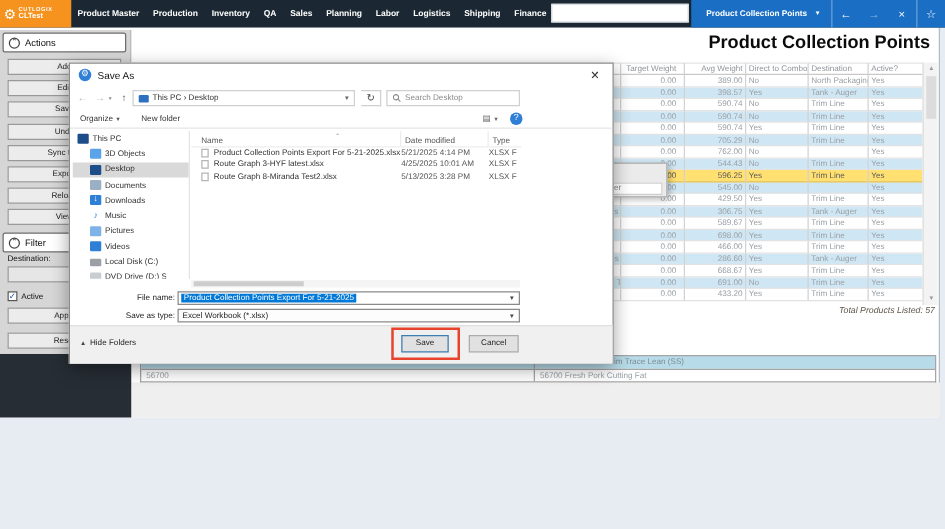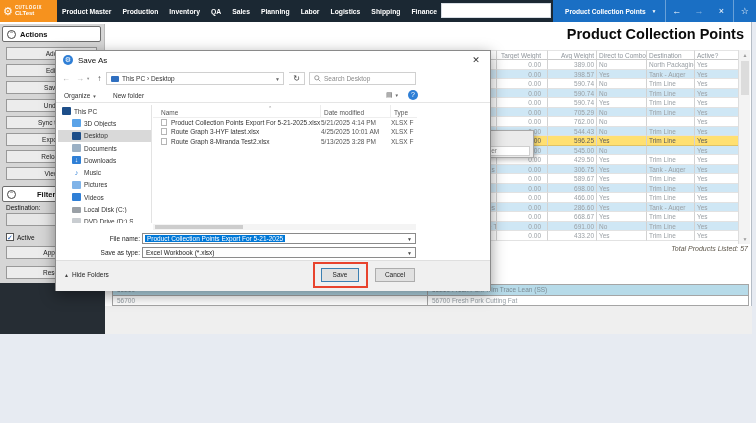--- a/index.html
+++ b/index.html
@@ -27,21 +27,21 @@
   
   #mainbg { left:0; top:22px; width:752px; height:312px; background:#fff; border-right:1px solid #b4bcc6; z-index:0; }
   #pagetitle { top:26px; right:12px; font-size:14.5px; font-weight:bold; color:#0b0b0b; z-index:1; }
   #greystrip { left:105px; top:306px; width:647px; height:28px; background:#efefef; z-index:1; }
   #darkblock { left:0; top:283px; width:105px; height:51px; background:#262d34; z-index:2; }
 
   
   #sidebar { left:0; top:24px; width:105px; height:259px; background:#d6d6d6; border-right:1px solid #bbb; z-index:2; }
   .panelhdr { position:absolute; left:2px; width:99px; height:16px; background:#fff; border:1px solid #6e6e6e; border-radius:2px; display:flex; align-items:center; }
   .panelhdr .circ { width:9px; height:9px; border:1px solid #444; border-radius:50%; font-size:6px; line-height:7px; text-align:center; color:#444; margin:0 4px; }
-  .panelhdr .lbl { font-size:7.5px; font-weight:bold; color:#111; }
+  .panelhdr .lbl { font-size:7.5px; font-weight:normal; color:#111; }
   .sbtn { position:absolute; left:6px; width:91px; height:13px; background:#ececec; border:1px solid #999; font-size:6.5px; color:#222; text-align:center; line-height:11px; cursor:pointer; }
   .slabel { position:absolute; font-size:6.5px; color:#111; }
   #destcombo { left:6px; top:213px; width:91px; height:13px; background:#e6e6e6; border:1px solid #999; }
   #destcombo .car { position:absolute; right:2px; top:3px; font-size:5px; color:#555; }
   #activechk { left:6px; top:233px; display:flex; align-items:center; gap:3px; }
   #activechk .box { width:8px; height:8px; background:#fff; border:1px solid #555; font-size:7px; line-height:7px; color:#1a56b0; text-align:center; }
   #activechk .txt { font-size:6.5px; color:#111; }
 
   
   #tablewrap { left:105px; top:50px; width:633px; z-index:1; }
@@ -199,21 +199,21 @@
   <div id="actionbtns">
       <div class="sbtn" style="top: 23px;">Add</div>
       <div class="sbtn" style="top: 40.2px;">Edit</div>
       <div class="sbtn" style="top: 57.4px;">Save</div>
       <div class="sbtn" style="top: 74.6px;">Undo</div>
       <div class="sbtn" style="top: 91.8px;">Sync to...</div>
       <div class="sbtn" style="top: 109px;">Export</div>
       <div class="sbtn" style="top: 126.2px;">Reload</div>
       <div class="sbtn" style="top: 143.4px;">View</div>
     </div>
-  <div class="panelhdr" style="top:162px;gap:17px;">
+  <div class="panelhdr" style="top:162px;">
     <span class="circ">⌃</span>
     <span class="lbl">Filter</span>
   </div>
   <div class="slabel" style="left:6px; top:180px;">Destination:</div>
   <div class="abs" id="destcombo" style="top:189px;">
       <span class="car">▼</span>
     </div>
   <div class="abs" id="activechk" style="top:209px;">
     <span class="box">✓</span>
     <span class="txt">Active</span>

